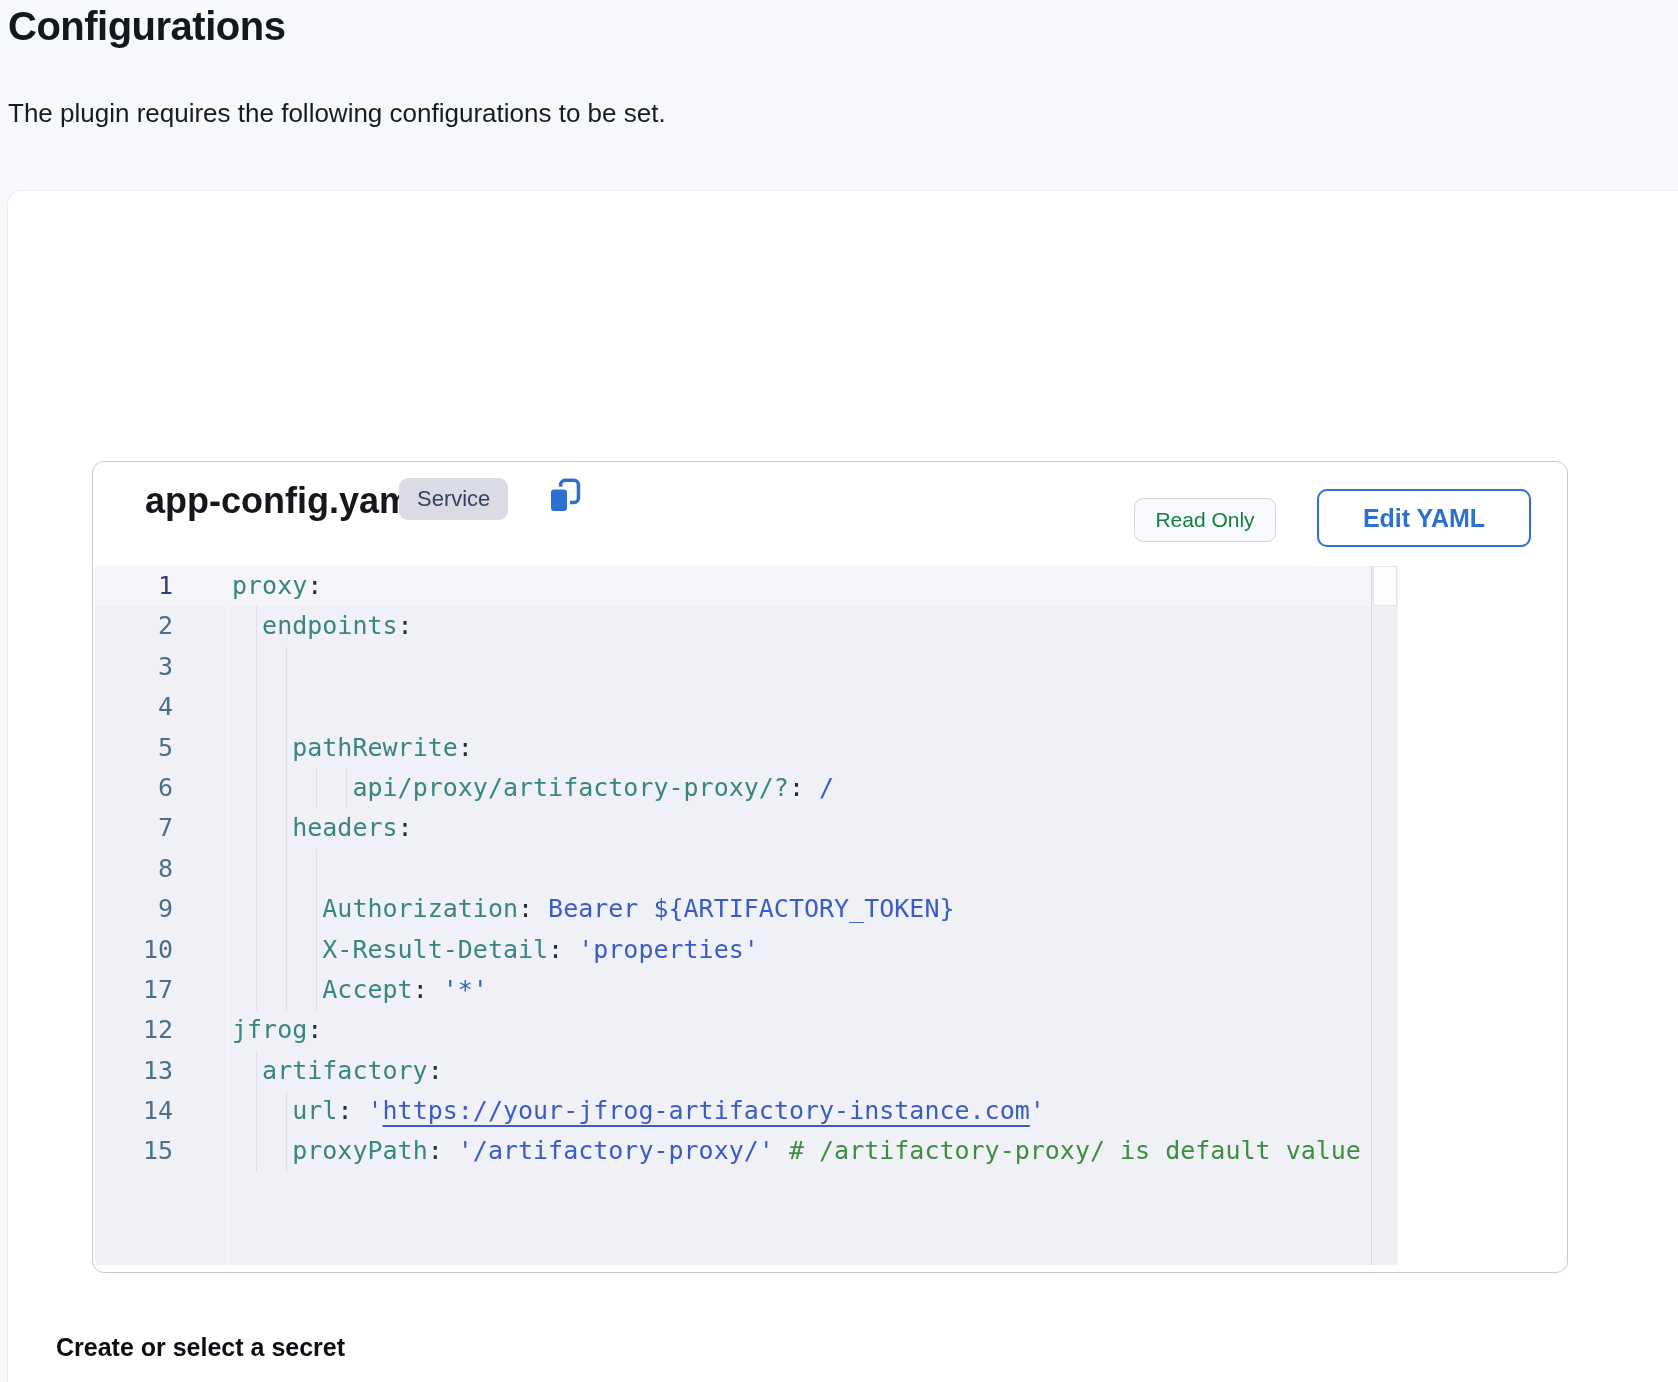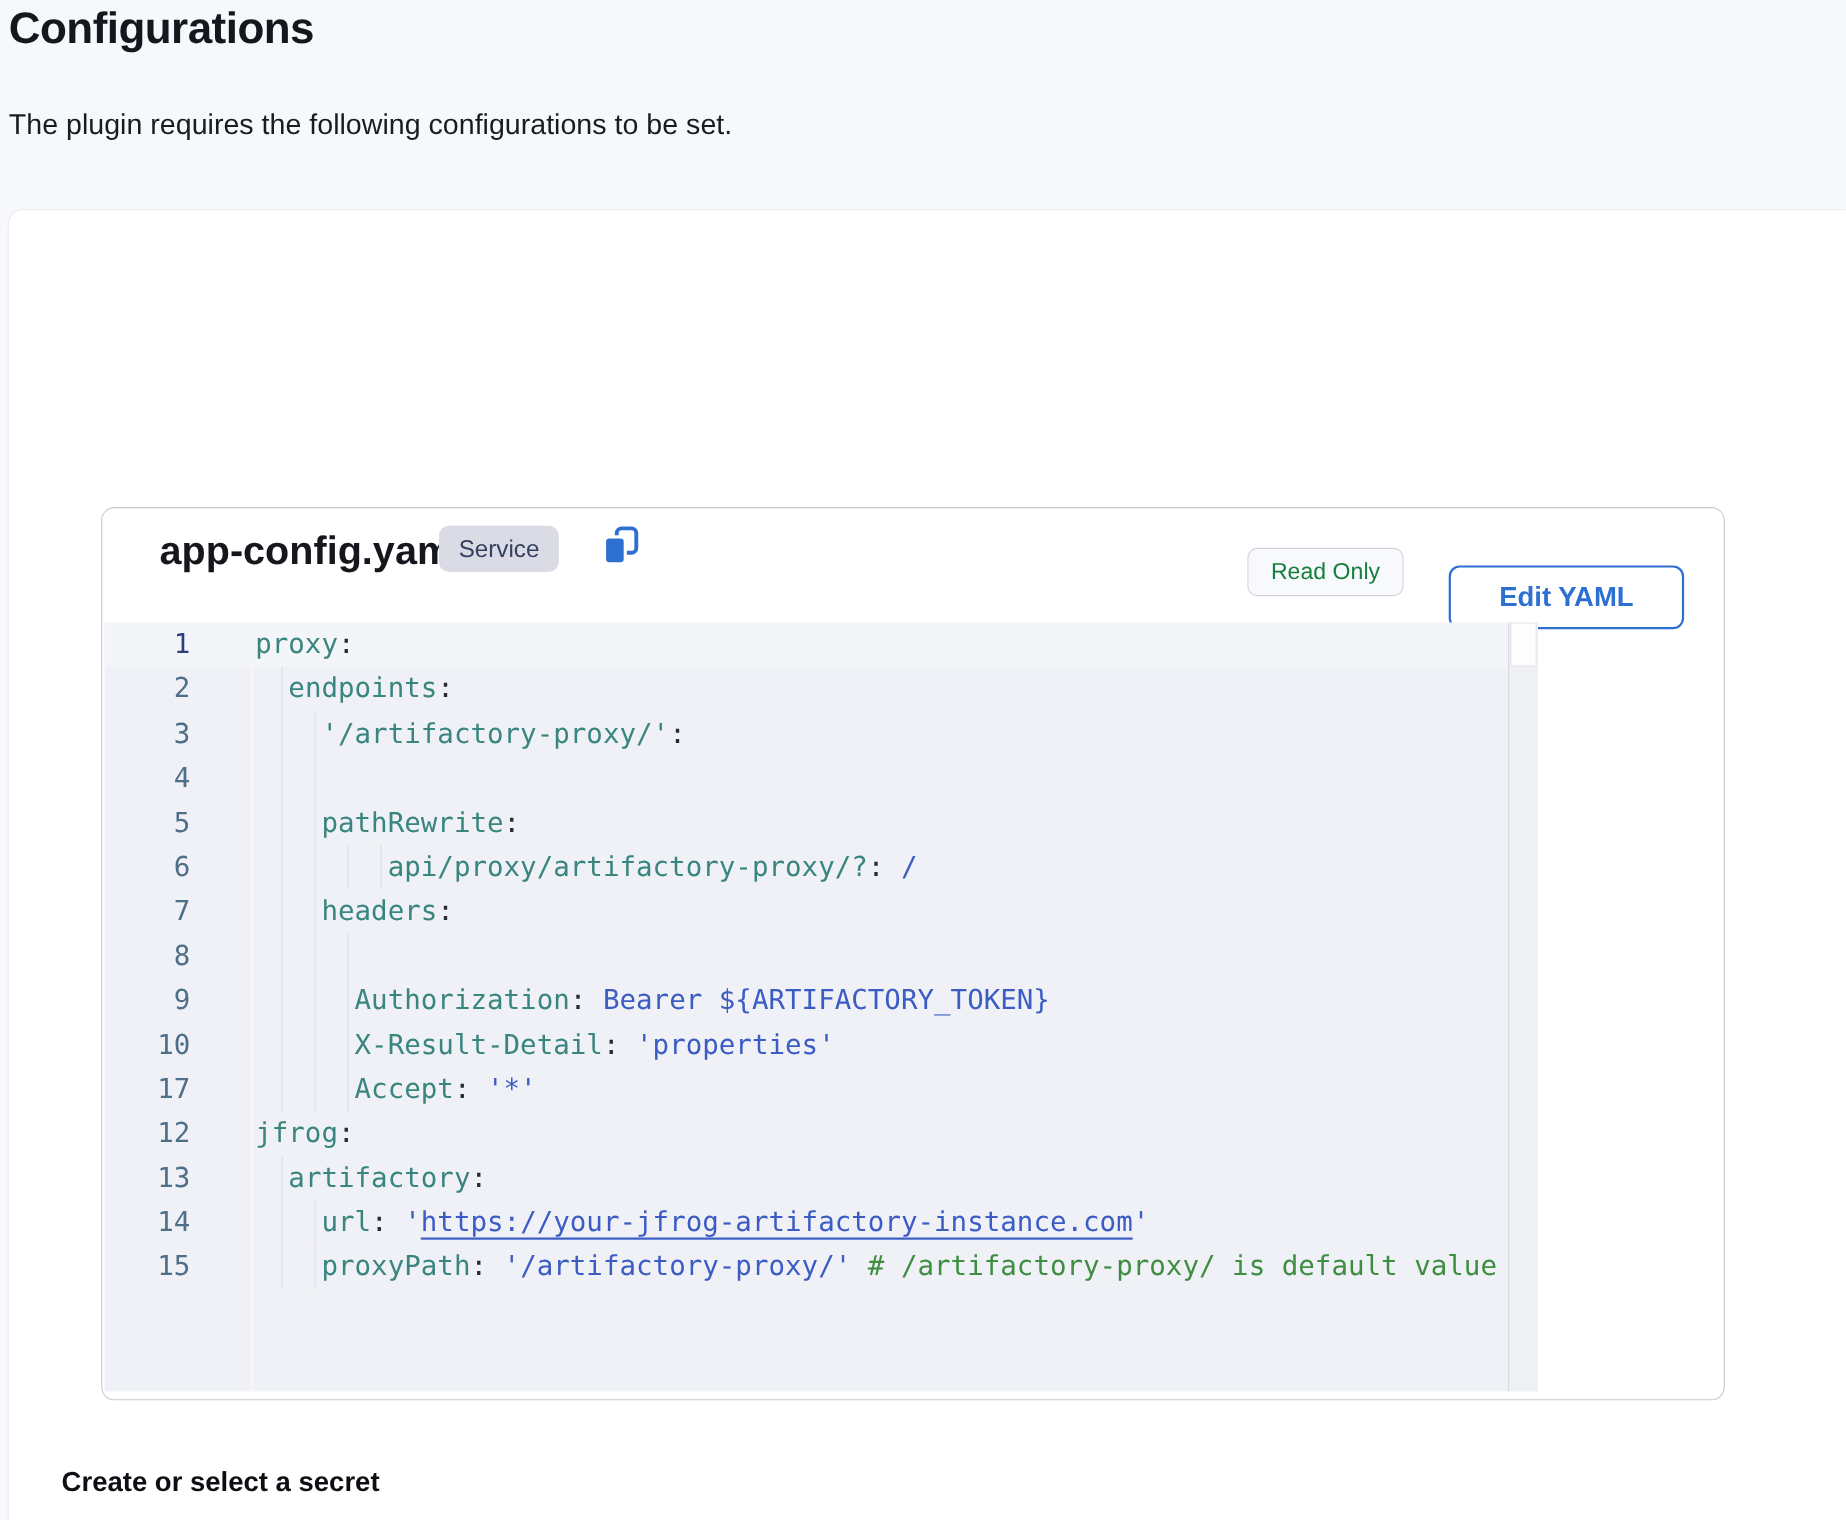--- a/index.html
+++ b/index.html
@@ -38,21 +38,21 @@
   .readonly-btn{
     position:absolute;left:1041px;top:36px;width:142px;height:44px;
     background:#f8f9fc;border:1.5px solid #d3d4dc;border-radius:9px;
     font-size:21px;color:#15803d;font-family:"Liberation Sans",sans-serif;
     display:flex;align-items:center;justify-content:center;box-sizing:border-box;cursor:pointer;
   }
   .edityaml-btn{
     position:absolute;left:1224px;top:27px;width:214px;height:58px;
     background:#ffffff;border:2px solid #2e70d2;border-radius:10px;
     font-size:25px;font-weight:700;color:#2e70d2;font-family:"Liberation Sans",sans-serif;
-    display:flex;align-items:center;justify-content:center;box-sizing:border-box;cursor:pointer;margin-top:25px;
+    display:flex;align-items:center;justify-content:center;box-sizing:border-box;cursor:pointer;
   }
   
   .code-block{
     position:absolute;left:2px;top:104px;width:1303px;height:699px;
     background:#f0f1f6;overflow:hidden;font-family:"DejaVu Sans Mono",monospace;
   }
   .gutter-sep{position:absolute;left:132px;top:0;bottom:0;width:3px;background:#f6f6fa;}
   .code-row{position:relative;height:40.4px;line-height:40.4px;font-size:25px;white-space:pre;}
   .code-row.active{background:#f4f5f9;}
   .ln{position:absolute;left:0;width:78px;text-align:right;color:#4e6f88;}
@@ -97,21 +97,21 @@
     </button>
 
     <button class="readonly-btn">Read Only</button>
     <button class="edityaml-btn">Edit YAML</button>
 
     <div class="code-block">
       <div class="gutter-sep"></div>
       <div>
           <div class="code-row active"><span class="ln">1</span><span class="code-text"><span class="tok-key">proxy</span><span class="tok-punc">:</span></span></div>
           <div class="code-row"><span class="ln">2</span><span class="guide" style="left: 161.1px;"></span><span class="code-text">  <span class="tok-key">endpoints</span><span class="tok-punc">:</span></span></div>
-          <div class="code-row"><span class="ln">3</span><span class="guide" style="left: 161.1px;"></span><span class="guide" style="left: 191.2px;"></span><span class="code-text">    <span class="tok-key">'/artifactory-proxy/'</span><span class="tok-punc">:</span></span></div>
+          <div class="code-row"><span class="ln">3</span><span class="guide" style="left: 161.1px;"></span><span class="guide" style="left: 191.2px;"></span></div>
           <div class="code-row"><span class="ln">4</span><span class="guide" style="left: 161.1px;"></span><span class="guide" style="left: 191.2px;"></span></div>
           <div class="code-row"><span class="ln">5</span><span class="guide" style="left: 161.1px;"></span><span class="guide" style="left: 191.2px;"></span><span class="code-text">    <span class="tok-key">pathRewrite</span><span class="tok-punc">:</span></span></div>
           <div class="code-row"><span class="ln">6</span><span class="guide" style="left: 161.1px;"></span><span class="guide" style="left: 191.2px;"></span><span class="guide" style="left: 221.3px;"></span><span class="guide" style="left: 251.4px;"></span><span class="code-text">        <span class="tok-key">api/proxy/artifactory-proxy/?</span><span class="tok-punc">: </span><span class="tok-str">/</span></span></div>
           <div class="code-row"><span class="ln">7</span><span class="guide" style="left: 161.1px;"></span><span class="guide" style="left: 191.2px;"></span><span class="code-text">    <span class="tok-key">headers</span><span class="tok-punc">:</span></span></div>
           <div class="code-row"><span class="ln">8</span><span class="guide" style="left: 161.1px;"></span><span class="guide" style="left: 191.2px;"></span><span class="guide" style="left: 221.3px;"></span></div>
           <div class="code-row"><span class="ln">9</span><span class="guide" style="left: 161.1px;"></span><span class="guide" style="left: 191.2px;"></span><span class="guide" style="left: 221.3px;"></span><span class="code-text">      <span class="tok-key">Authorization</span><span class="tok-punc">: </span><span class="tok-str">Bearer ${ARTIFACTORY_TOKEN}</span></span></div>
           <div class="code-row"><span class="ln">10</span><span class="guide" style="left: 161.1px;"></span><span class="guide" style="left: 191.2px;"></span><span class="guide" style="left: 221.3px;"></span><span class="code-text">      <span class="tok-key">X-Result-Detail</span><span class="tok-punc">: </span><span class="tok-str">'properties'</span></span></div>
           <div class="code-row"><span class="ln">17</span><span class="guide" style="left: 161.1px;"></span><span class="guide" style="left: 191.2px;"></span><span class="guide" style="left: 221.3px;"></span><span class="code-text">      <span class="tok-key">Accept</span><span class="tok-punc">: </span><span class="tok-str">'*'</span></span></div>
           <div class="code-row"><span class="ln">12</span><span class="code-text"><span class="tok-key">jfrog</span><span class="tok-punc">:</span></span></div>
           <div class="code-row"><span class="ln">13</span><span class="guide" style="left: 161.1px;"></span><span class="code-text">  <span class="tok-key">artifactory</span><span class="tok-punc">:</span></span></div>

